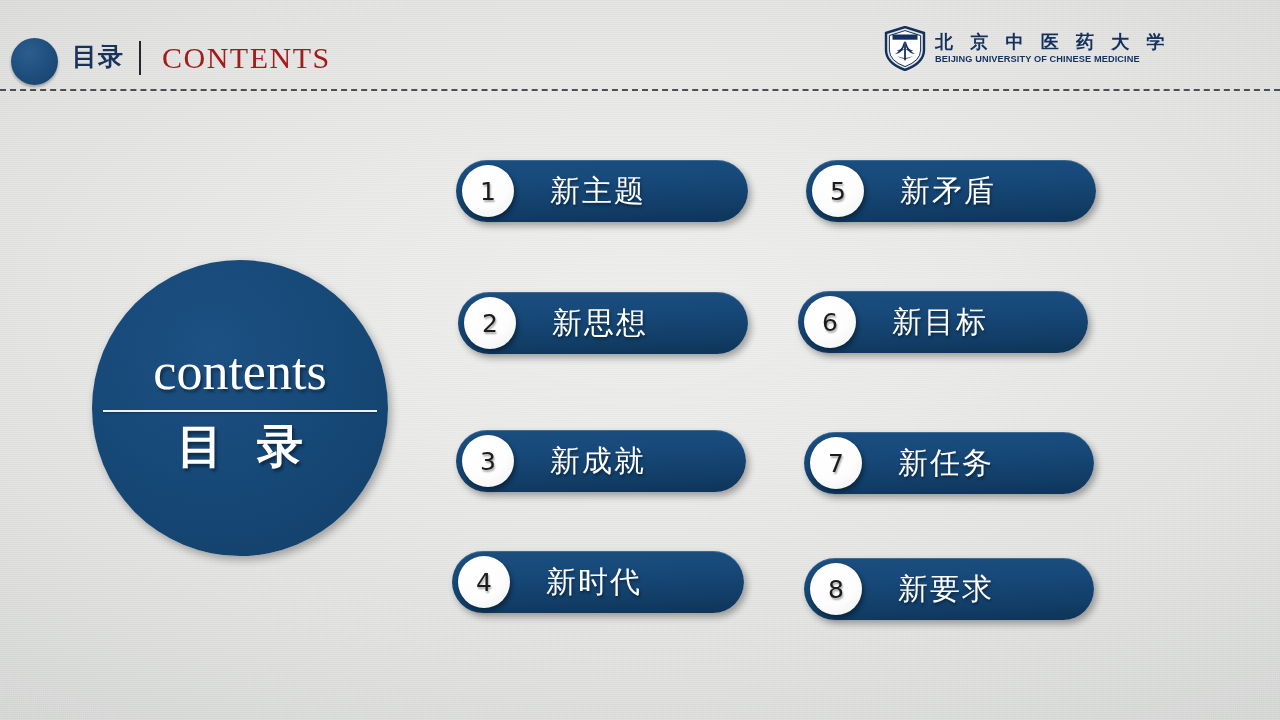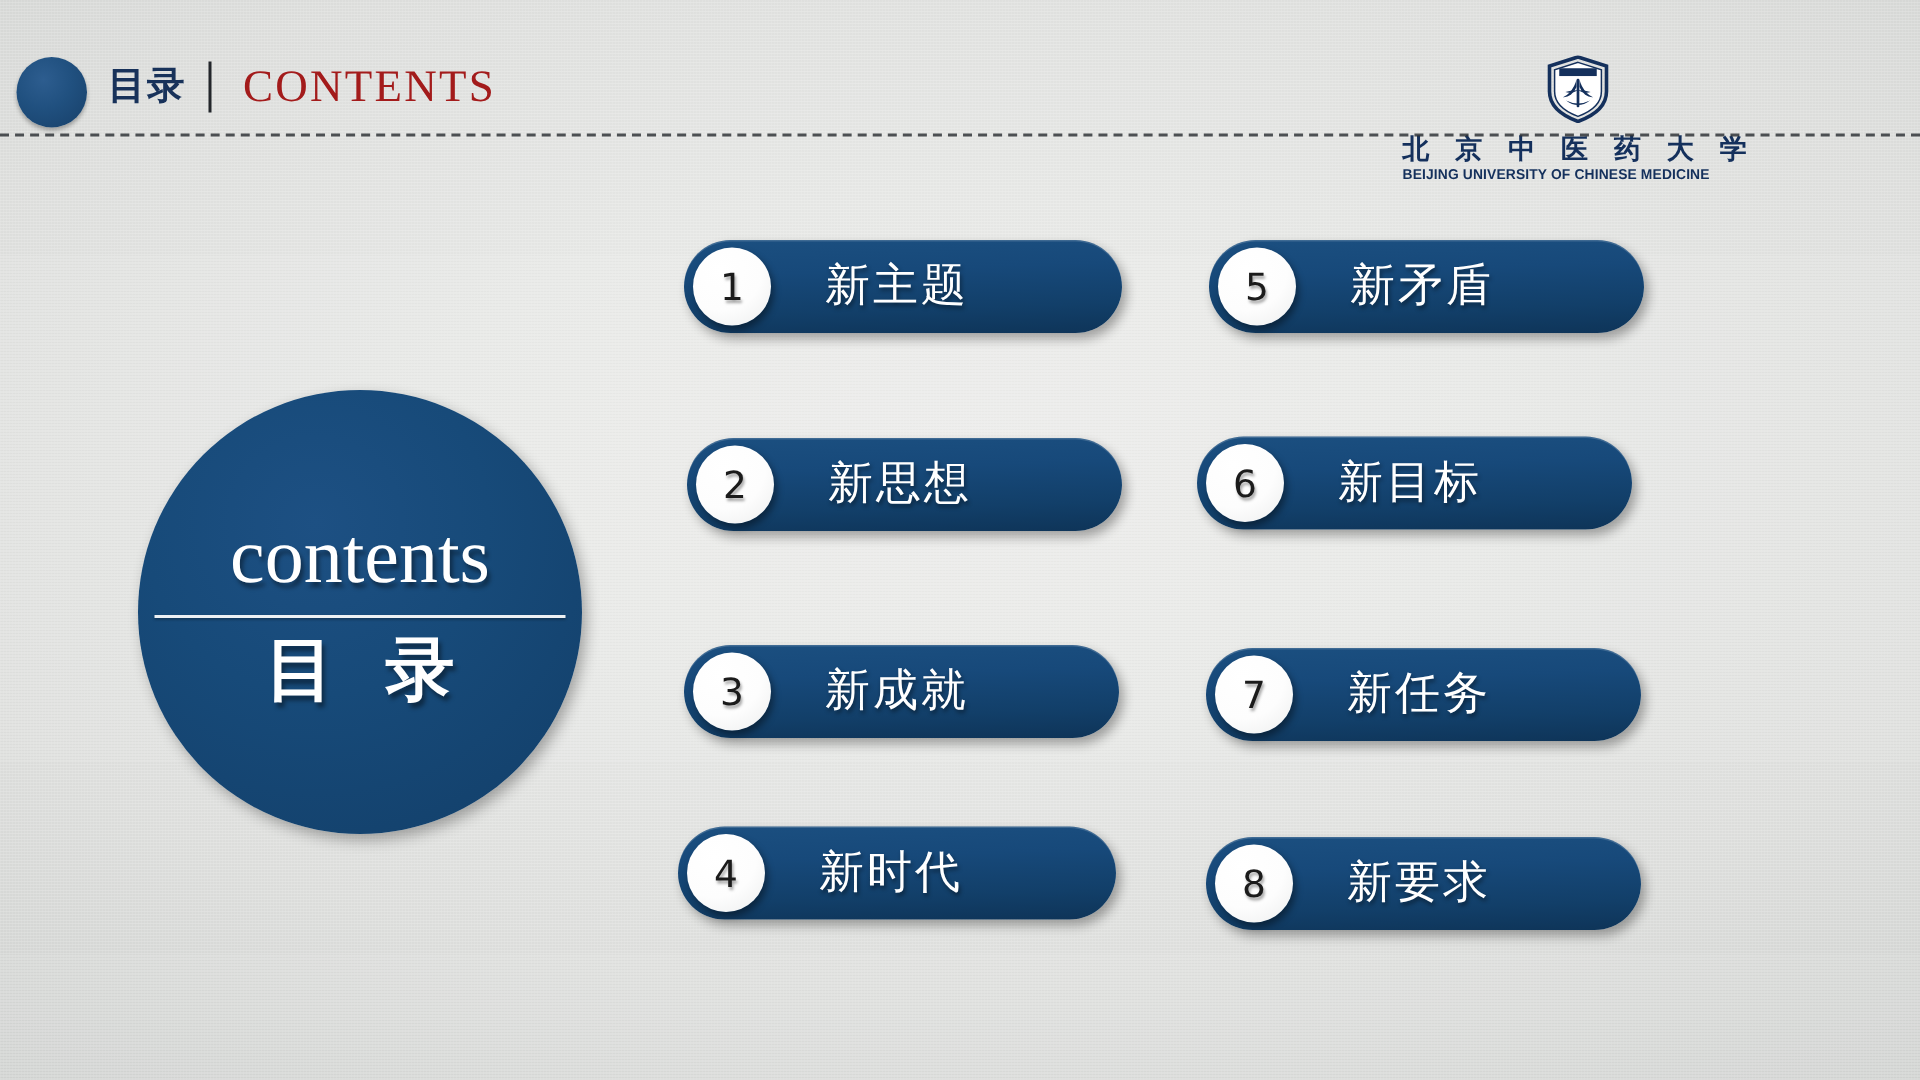--- a/index.html
+++ b/index.html
@@ -92,25 +92,24 @@
     width: 1280px;
     height: 0;
     border-top: 2px dashed #2b2f33;
     opacity: .82;
   }
 
   
   .logo {
     position: absolute;
     right: 26px;
-    top: 37px;
+    top: 26px;
     display: flex;
     align-items: center;
     gap: 9px;
-    flex-direction: column;
   }
   .logo-mark {
     width: 42px;
     height: 45px;
     flex: 0 0 auto;
   }
   .logo-text {
     display: flex;
     flex-direction: column;
     justify-content: center;

